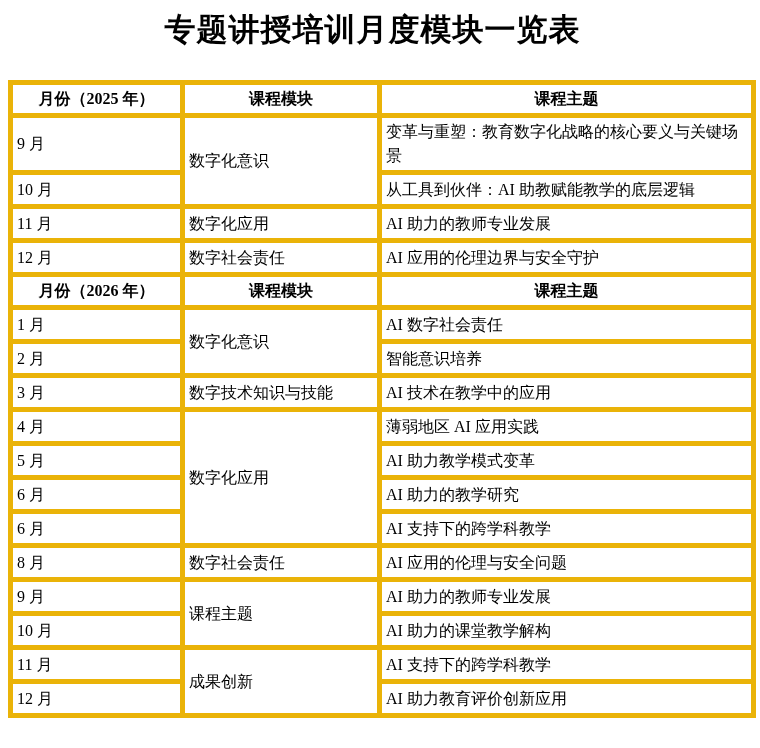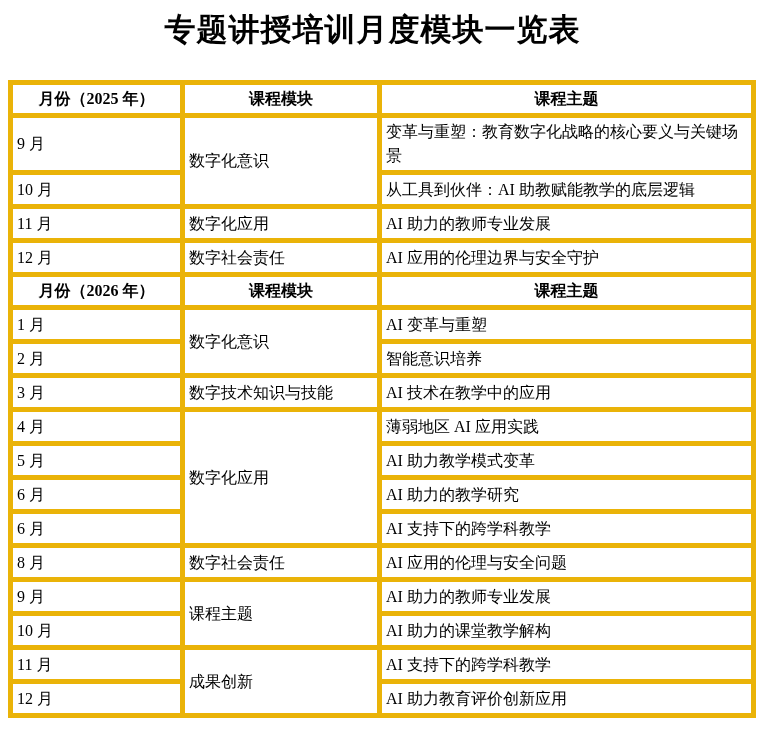--- a/index.html
+++ b/index.html
@@ -103,21 +103,21 @@
 
       <tr class="r-head">
         <td class="hcell">月份（2026 年）</td>
         <td class="hcell">课程模块</td>
         <td class="hcell">课程主题</td>
       </tr>
 
       <tr class="r-data">
         <td class="month-cell">1 月</td>
         <td class="module-cell" rowspan="2">数字化意识</td>
-        <td class="topic-cell">AI 变革与重塑</td>
+        <td class="topic-cell">AI 数字社会责任</td>
       </tr>
       <tr class="r-data">
         <td class="month-cell">2 月</td>
         <td class="topic-cell">智能意识培养</td>
       </tr>
       <tr class="r-data">
         <td class="month-cell">3 月</td>
         <td class="module-cell">数字技术知识与技能</td>
         <td class="topic-cell">AI 技术在教学中的应用</td>
       </tr>

